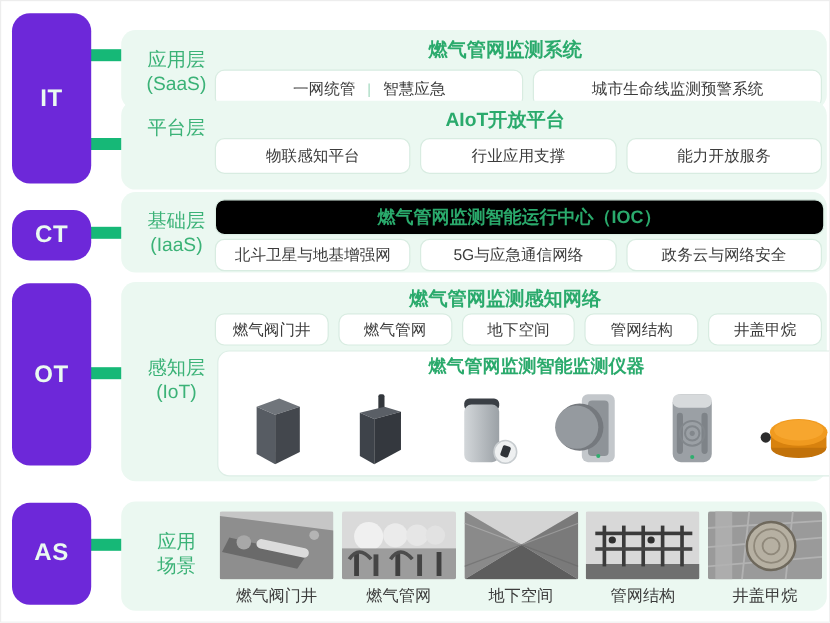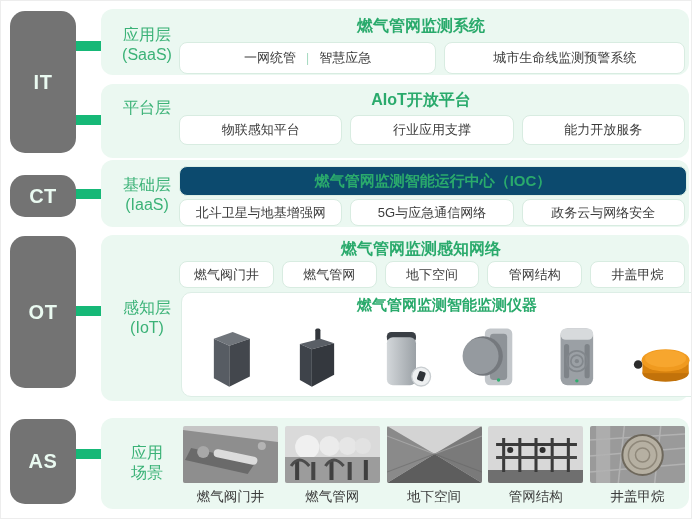--- a/index.html
+++ b/index.html
@@ -3,21 +3,21 @@
 <meta charset="utf-8">
 <style>
   html,body { margin:0; padding:0; background:#fff; }
   .stage {
     position:relative; width:692px; height:519px; background:#ffffff;
     font-family:"Liberation Sans","DejaVu Sans",sans-serif; overflow:hidden;
     box-sizing:border-box; border:1px solid #ededed;
   }
   
   .rail-block {
-    position:absolute; left:9px; width:66px; background:#737373; border-radius:15px;
+    position:absolute; left:9px; width:66px; background:#6d28d9; border-radius:15px;
     display:flex; align-items:center; justify-content:center;
     color:#eafaf1; font-size:20px; font-weight:bold; letter-spacing:.5px;
   }
   .stub { position:absolute; left:71px; width:31px; height:10px; background:#16b877; }
 
   
   .panel { position:absolute; left:100px; width:588px; background:#ebf8f1; border-radius:12px; }
   .layer-label {
     position:absolute; left:4px; width:84px; text-align:center;
     color:#3bb277; font-size:16px; line-height:1.25;
@@ -28,21 +28,21 @@
   }
   .row { position:absolute; left:78px; width:506px; display:flex; gap:8px; }
   .pill {
     background:#ffffff; border:1px solid #d8ece1; border-radius:8px;
     display:flex; align-items:center; justify-content:center;
     font-size:13px; color:#3c3c3c; flex:1; white-space:nowrap; overflow:hidden;
   }
   .pill .divider { color:#a3d9bf; margin:0 10px; font-size:12px; }
   .ioc-box {
     position:absolute; left:78px; width:506px; height:28px;
-    background:#0c4a6e; border:1px solid #dcefe5; border-radius:8px;
+    background:#000000; border:1px solid #dcefe5; border-radius:8px;
     display:flex; align-items:center; justify-content:center;
     color:#2aaa6c; font-size:15px; font-weight:bold;
   }
   .device-box {
     position:absolute; left:80px; width:502px; height:103px;
     background:#ffffff; border:1px solid #ddeee6; border-radius:10px;padding-left:28px;
   }
   .device-box-title {
     position:absolute; top:3px; left:0; width:100%; text-align:center;
     color:#2aaa6c; font-size:15px; font-weight:bold;
@@ -77,21 +77,21 @@
   <div class="rail-block" style="top:174px;height:42px">
       <span>CT</span>
     </div>
   <div class="rail-block" style="top:235px;height:152px">
       <span>OT</span>
     </div>
   <div class="rail-block" style="top:418px;height:85px">
       <span>AS</span>
     </div>
 
-  <div class="panel" style="top:8px;height:66px">
+  <div class="panel" style="top:24px;height:66px">
     <div class="layer-label" style="top:16px">
       <div>应用层</div>
       <div>(SaaS)</div>
     </div>
     <div class="panel-title" style="top:7px">燃气管网监测系统</div>
     <div class="row" style="top:33px;height:32px">
       <div class="pill" style="flex:1.07">
         <span>一网统管</span>
         <span class="divider">|</span>
         <span>智慧应急</span>

